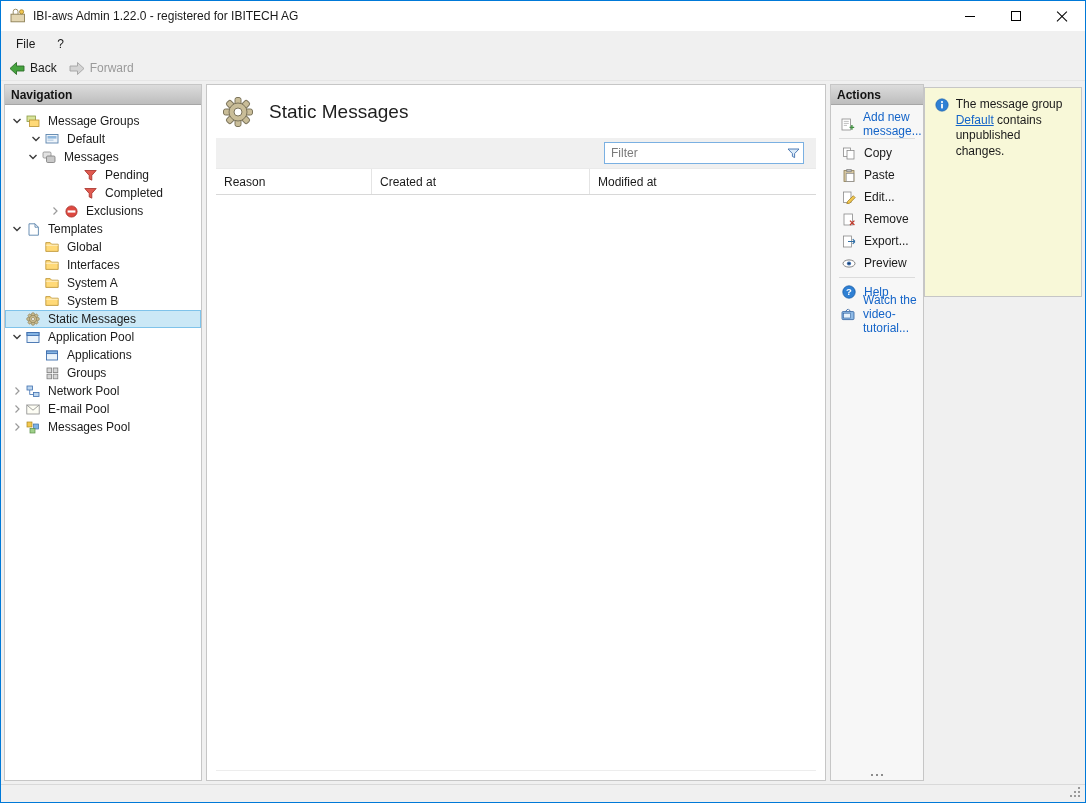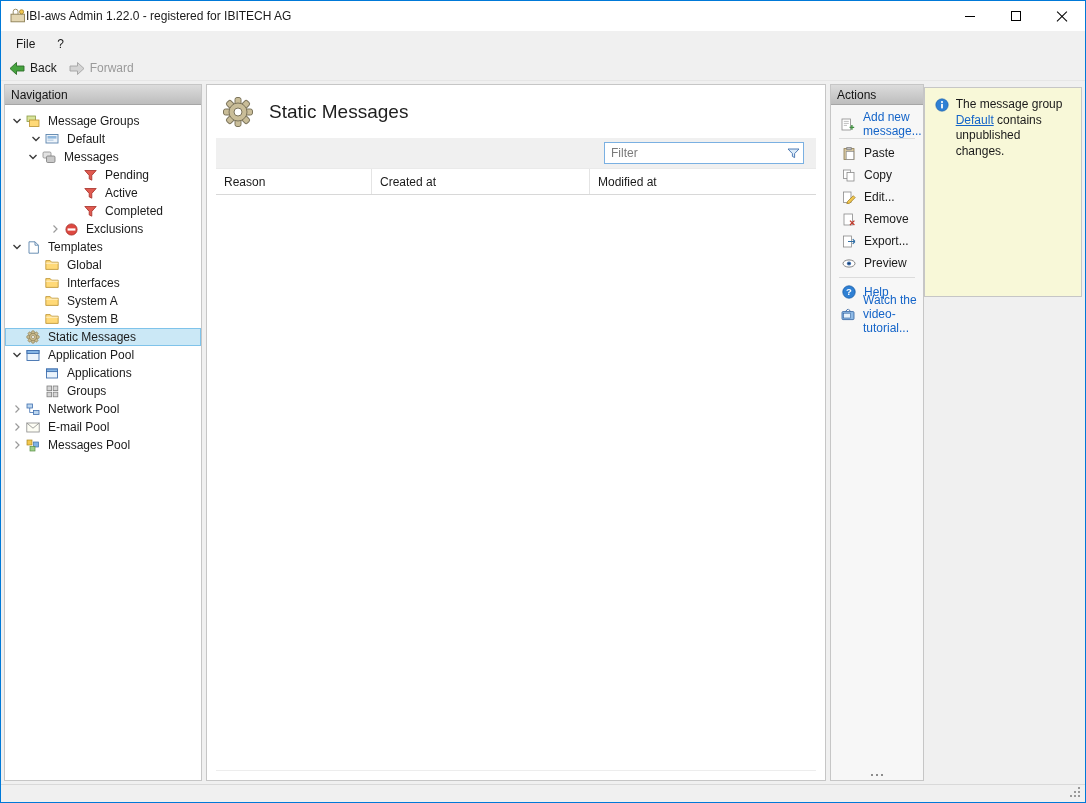--- a/index.html
+++ b/index.html
@@ -4,42 +4,42 @@
 <style>
   *{box-sizing:border-box;margin:0;padding:0}
   html{background:#fff}
   body{width:1086px;height:803px;position:relative;overflow:hidden;
        font-family:"Liberation Sans",sans-serif;font-size:12px;color:#1a1a1a;
        background:#f0f0f0;border:1px solid #0079d8}
   svg{display:block}
 
   
   .titlebar{height:30px;background:#fff;display:flex;align-items:center;padding-left:9px}
-  .title-text{}
+  .title-text{margin-left:7px}
   .win-controls{margin-left:auto;display:flex;align-self:stretch}
   .win-btn{width:46px;display:flex;align-items:center;justify-content:center;cursor:default}
   .min-glyph{width:10px;height:1px;background:#000}
   .max-glyph{width:10px;height:10px;border:1px solid #000}
   .close-glyph{position:relative;width:12px;height:12px}
   .close-glyph::before,.close-glyph::after{content:"";position:absolute;left:-1px;top:5.5px;width:14px;height:1.2px;background:#000}
   .close-glyph::before{transform:rotate(45deg)}
   .close-glyph::after{transform:rotate(-45deg)}
 
   
   .menubar{height:25px;display:flex;align-items:stretch;padding-left:4px;background:#f0f0f0}
   .menu-item{display:flex;align-items:center;padding:0 11px}
   .toolbar{height:25px;display:flex;align-items:center;gap:12px;padding-left:8px;background:#f0f0f0;border-bottom:1px solid #e6e6e6}
   .tool-btn{display:flex;gap:5px}
   .tool-btn.disabled{color:#9a9a9a}
 
   
   .workspace{position:absolute;top:80px;left:0;right:0;bottom:18px;background:#f0f0f0}
   .panel-header{height:20px;flex:0 0 20px;background:linear-gradient(#dcdcdc,#bdbdbd);
     border-bottom:1px solid #a6a6a6;display:flex;align-items:center;padding-left:6px;
-    font-weight:normal;color:#141414}
+    font-weight:bold;color:#141414}
 
   
   .nav-panel{position:absolute;left:3px;top:3px;bottom:3px;width:198px;background:#fff;
     border:1px solid #c6c6c6;display:flex;flex-direction:column}
   .tree{padding-top:7px;overflow:hidden;flex:1}
   .tree-row{height:18px;display:flex;align-items:center;white-space:nowrap;cursor:default}
   .chev{width:16px;height:14px;flex:0 0 16px;display:flex;align-items:center;justify-content:center}
   .ticon{width:16px;height:14px;flex:0 0 16px;display:flex;align-items:center;justify-content:center;margin-right:4px}
   .tlabel{padding:1px 3px}
   .tree-row.selected{background:#cbe8f6;outline:1px solid #7fc3ea;outline-offset:-1px}
@@ -188,29 +188,20 @@
       <div class="tree-row" style="padding-left:61px">
         <span class="chev"></span>
         <span class="ticon">
             <svg width="13" height="13" viewBox="0 0 13 13">
               <path d="M.8 1.5h11.4L7.8 6.4v4.8L5.2 9.9V6.4z" fill="#e05a50" stroke="#a42f27" stroke-width=".8"></path>
             </svg>
           </span>
         <span class="tlabel">Pending</span>
       </div>
 
-      <div class="tree-row" style="padding-left:61px">
-        <span class="chev"></span>
-        <span class="ticon">
-            <svg width="13" height="13" viewBox="0 0 13 13">
-              <path d="M.8 1.5h11.4L7.8 6.4v4.8L5.2 9.9V6.4z" fill="#e05a50" stroke="#a42f27" stroke-width=".8"></path>
-            </svg>
-          </span>
-        <span class="tlabel">Active</span>
-      </div>
 
       <div class="tree-row" style="padding-left:61px">
         <span class="chev"></span>
         <span class="ticon">
             <svg width="13" height="13" viewBox="0 0 13 13">
               <path d="M.8 1.5h11.4L7.8 6.4v4.8L5.2 9.9V6.4z" fill="#e05a50" stroke="#a42f27" stroke-width=".8"></path>
             </svg>
           </span>
         <span class="tlabel">Completed</span>
       </div>
@@ -446,35 +437,35 @@
                 <path d="M2.8 3.4h5M2.8 5.4h5M2.8 7.4h3.2" stroke="#b0b0b0" stroke-width=".8"></path>
                 <path d="M8.6 9.4h4.6M10.9 7.1v4.6" stroke="#3f8f3f" stroke-width="1.4"></path>
               </svg>
             </span>
           <span>Add new message...</span>
         </div>
         <div class="action-sep"></div>
         <div class="action-item">
           <span class="aicon">
               <svg width="14" height="13" viewBox="0 0 14 13">
+                <rect x="1.5" y="1" width="7" height="8.5" fill="#fff" stroke="#8a8a8a" stroke-width=".8"></rect>
+                <rect x="5" y="3.5" width="7" height="8.5" fill="#fff" stroke="#8a8a8a" stroke-width=".8"></rect>
+              </svg>
+            </span>
+          <span>Copy</span>
+        </div>
+        <div class="action-item">
+          <span class="aicon">
+              <svg width="14" height="13" viewBox="0 0 14 13">
                 <rect x="2" y="1.6" width="10" height="10.8" fill="#d9c9a3" stroke="#8a7b50" stroke-width=".8"></rect>
                 <rect x="4.8" y=".6" width="4.4" height="2.2" fill="#bfbfbf" stroke="#7a7a7a" stroke-width=".7"></rect>
                 <rect x="4.2" y="4.4" width="7.6" height="8" fill="#fff" stroke="#8a8a8a" stroke-width=".7"></rect>
               </svg>
             </span>
           <span>Paste</span>
-        </div>
-        <div class="action-item">
-          <span class="aicon">
-              <svg width="14" height="13" viewBox="0 0 14 13">
-                <rect x="1.5" y="1" width="7" height="8.5" fill="#fff" stroke="#8a8a8a" stroke-width=".8"></rect>
-                <rect x="5" y="3.5" width="7" height="8.5" fill="#fff" stroke="#8a8a8a" stroke-width=".8"></rect>
-              </svg>
-            </span>
-          <span>Copy</span>
         </div>
         <div class="action-item">
           <span class="aicon">
               <svg width="14" height="13" viewBox="0 0 14 13">
                 <rect x="1.5" y="1" width="7.5" height="10.5" fill="#fff" stroke="#8a8a8a" stroke-width=".8"></rect>
                 <path d="M5.5 10.5 11.3 4.7l1.9 1.9-5.8 5.8-2.6.7z" fill="#f0c64f" stroke="#96741d" stroke-width=".7"></path>
               </svg>
             </span>
           <span>Edit...</span>
         </div>

